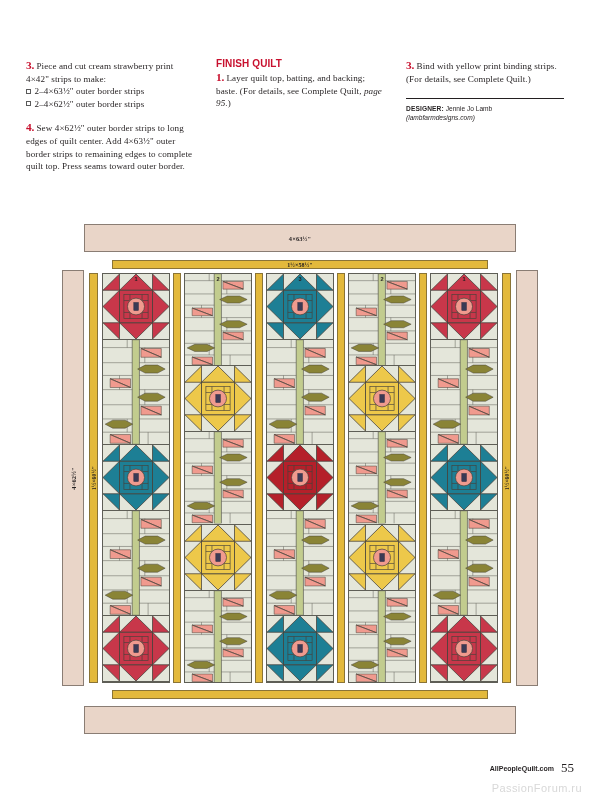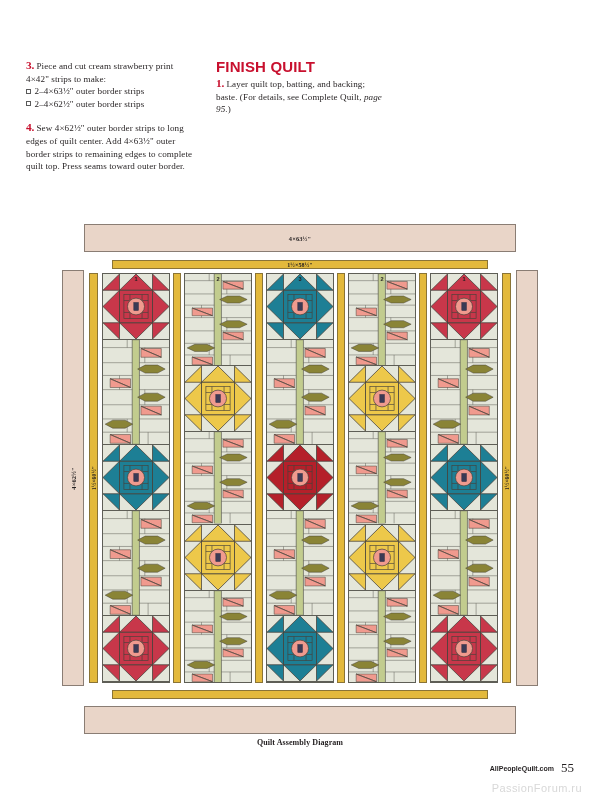--- a/index.html
+++ b/index.html
@@ -48,21 +48,21 @@
     border: 0.9px solid #5a5a5a;
     margin-right: 3.5px;
     vertical-align: 0.5px;
   }
   .ital { font-style: italic; }
 
   .sec-head {
     color: #c8102e;
     font-family: "Liberation Sans", sans-serif;
     font-weight: bold;
-    font-size: 15px;
+    font-size: 10px;
     letter-spacing: 0.01em;
     margin: 0 0 2px 0;
   }
 
   .designer-rule {
     border-top: 0.9px solid #231f20;
     margin: 13px 0 5px 0;
     width: 158px;
   }
   .designer {
@@ -242,20 +242,33 @@
   <div class="col col2">
     <p class="sec-head">FINISH QUILT</p>
 
     <p class="para">
       <span class="stepnum">1.</span>
       <span>Layer quilt top, batting, and backing; baste. (For details, see Complete Quilt, </span><span class="ital">page 95</span><span>.)</span>
     </p>
 
   </div>
 
+  <div class="col col3">
+    <p class="para">
+      <span class="stepnum">3.</span>
+      <span>Bind with yellow print binding strips. (For details, see Complete Quilt.)</span>
+    </p>
+
+    <div class="designer-rule"></div>
+    <p class="designer">
+      <span class="lbl">DESIGNER:</span>
+      <span>Jennie Jo Lamb</span><br>
+      <span class="site">(lambfarmdesigns.com)</span>
+    </p>
+  </div>
 
 </div>
 
 <div class="diagram">
 
   <div class="ob ob-top">
     <span class="label-txt">4×63½"</span>
   </div>
   <div class="ob ob-bottom">
     <span class="label-txt"></span>
@@ -986,20 +999,19 @@
               <line x1="7.1" y1="3.8" x2="7.1" y2="8.2" stroke="#45413a" stroke-width="0.12"></line>
               <circle cx="6" cy="6" r="1.55" fill="#f09a8e" stroke="#45413a" stroke-width="0.13"></circle>
               <rect x="5.6" y="5.25" width="0.85" height="1.5" fill="#3b3a55" stroke="#2a2a3d" stroke-width="0.08"></rect>
             </svg>
           </div>
         </div>
         <div class="numtag">1</div>
       </div>
     </div>
 
-  <div class="caption">Quilt Assembly Diagram</div>
 </div>
 
 <div class="footer">
   <span>AllPeopleQuilt.com</span>
   <span class="pg">55</span>
 </div>
 <div class="watermark">PassionForum.ru</div>
 
 </body></html>

